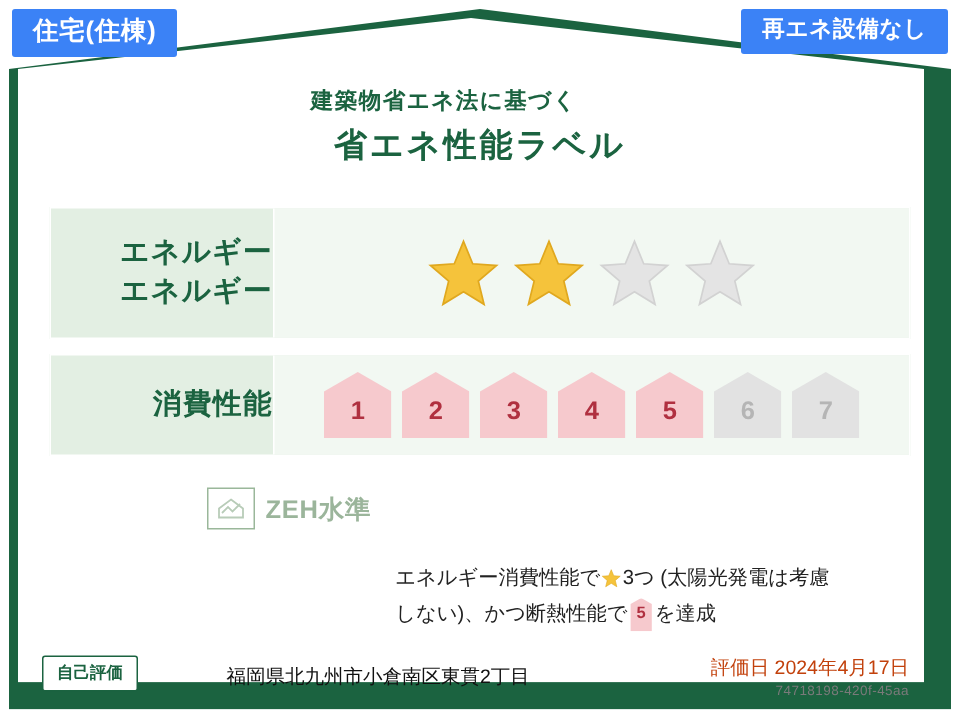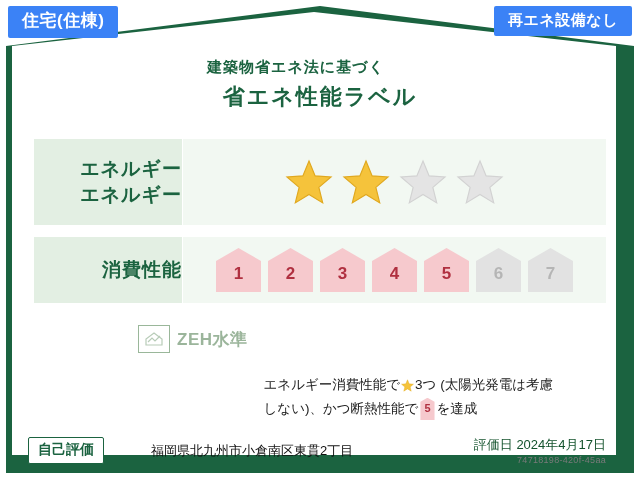--- a/index.html
+++ b/index.html
@@ -125,34 +125,34 @@
     background:#f6c9cd;color:#b03040;
     font-size:11px;font-weight:bold;
     padding:1px 4px 2px 4px;margin:0 2px;
     vertical-align:1px;
     clip-path:polygon(0 4px, 0 100%, 100% 100%, 100% 4px, 50% 0);
   }
   
   .self-eval{
     position:absolute;left:28px;top:437px;
     border:1.5px solid #1b6340;color:#1b6340;
-    font-size:14px;font-weight:bold;
+    font-size:11px;font-weight:bold;
     padding:3px 9px 4px 9px;border-radius:2px;
     background:#ffffff;
     z-index:6;
   }
   .address{
     position:absolute;left:103px;top:442px;
     color:#111111;font-size:13px;
     z-index:6;
     margin-left:48px;
   }
   .eval-date{
     position:absolute;right:34px;top:436px;
-    color:#14532d;font-size:13px;text-align:right;
+    color:#c2410c;font-size:13px;text-align:right;
     z-index:6;
   }
   .serial{
     position:absolute;right:34px;top:455px;
     color:#7a7a7a;font-size:9px;text-align:center;
     letter-spacing:0.3px;
     z-index:6;
   }
 </style>
 </head>

